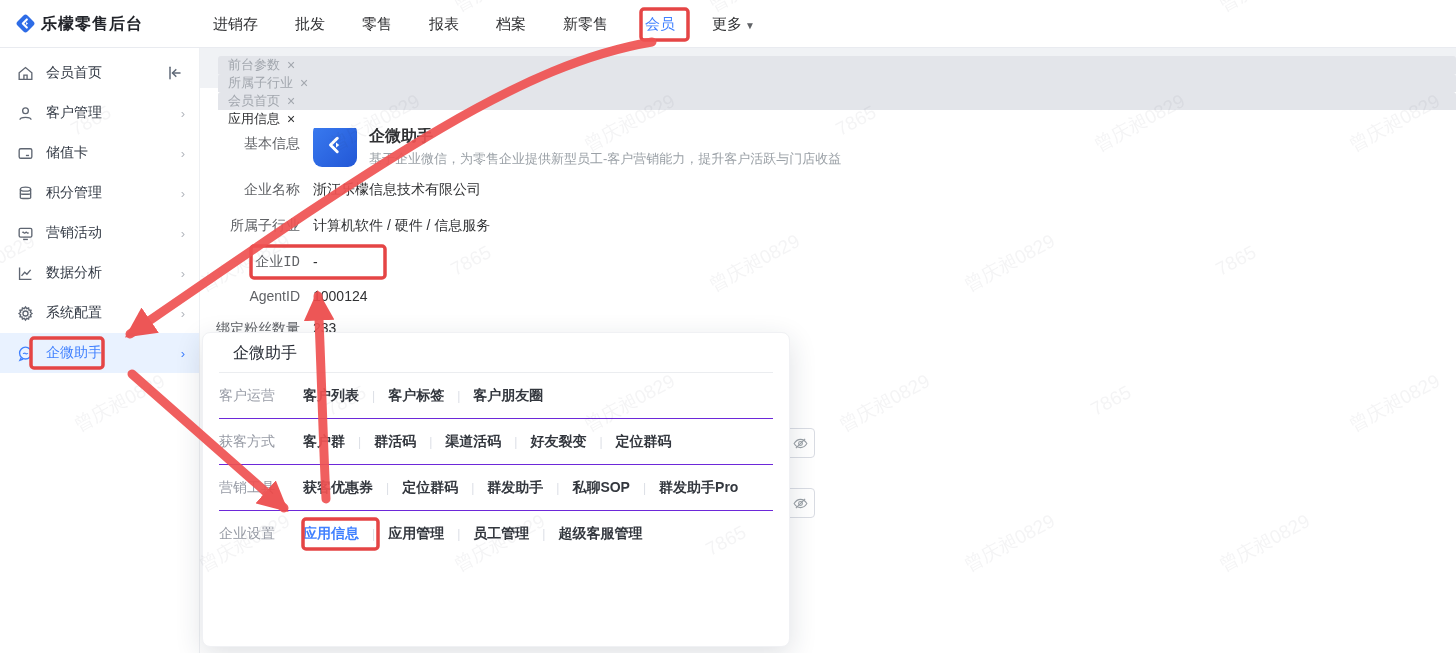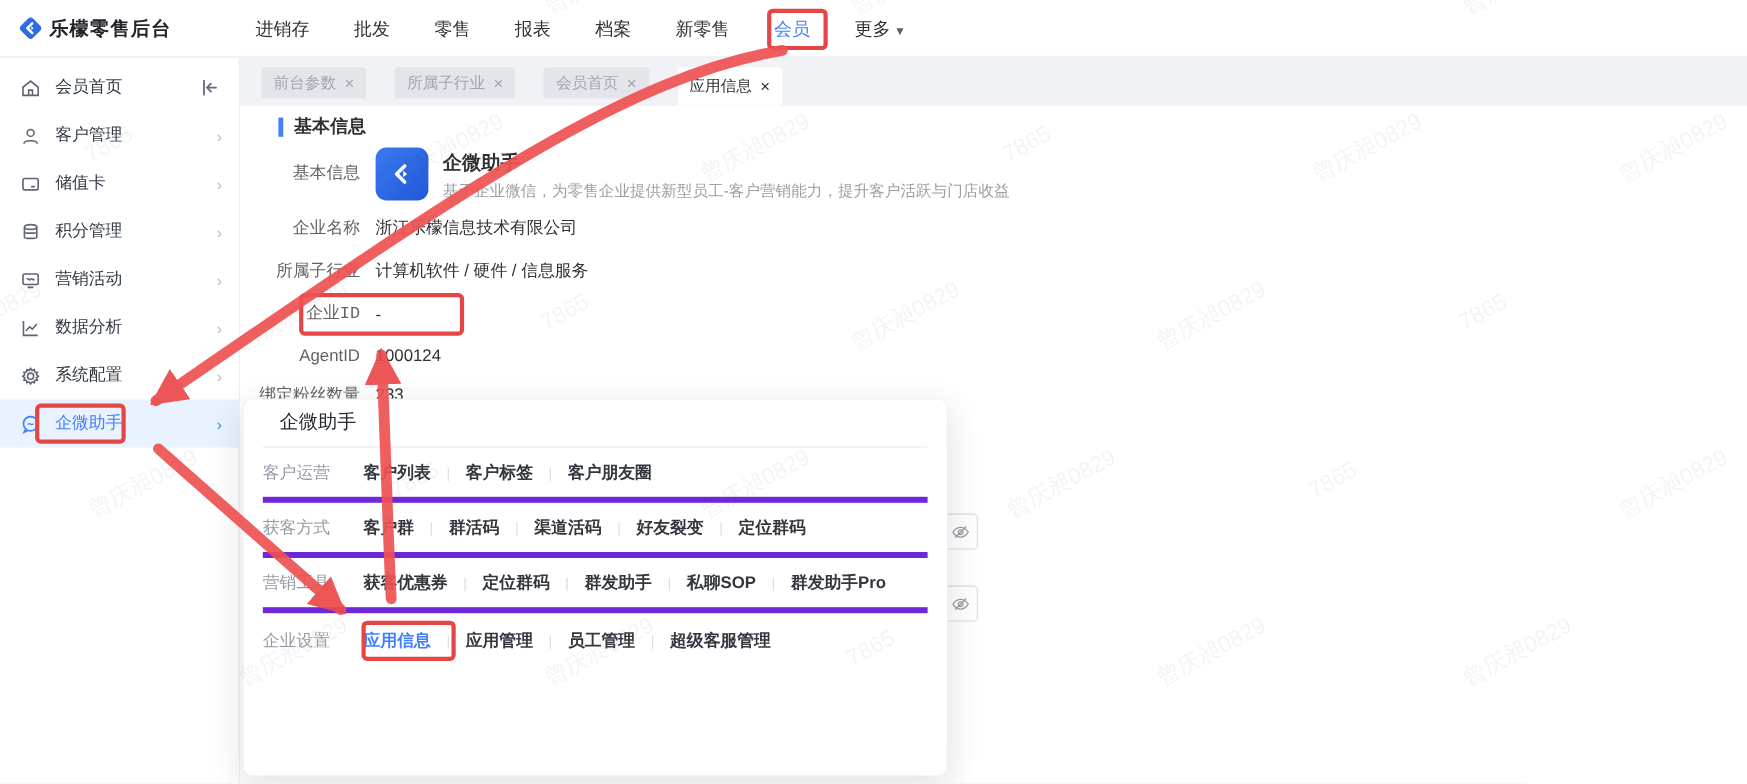--- a/index.html
+++ b/index.html
@@ -27,21 +27,21 @@
   .side-row .s-label { font-size:14px; color:#333a45; }
   .side-row .s-chev { position:absolute; right:14px; color:#b4b8bf; font-size:13px; }
   .side-row.active { background:#e9f2ff; }
   .side-row.active .s-label { color:#4080ff; }
   .side-row.active .s-icon svg { stroke:#4080ff; }
   .side-row.active .s-chev { color:#4080ff; }
   #collapse-btn { position:absolute; right:14px; top:10px; width:20px; height:20px; cursor:pointer; }
 
   
   #tabbar { position:absolute; left:200px; top:48px; width:1256px; height:40px;
-    background:#f0f2f5; padding:8px 0 0 18px; display:flex; gap:24px; z-index:3; }
+    background:#f0f2f5; padding:8px 0 0 18px; display:flex; gap:0; z-index:3;flex-direction:column; }
   .tab { height:26px; display:inline-flex; align-items:center; padding:0 10px;
     background:#e3e5ea; border-radius:3px 3px 0 0; font-size:13px; color:#a1a6ad; cursor:pointer; white-space:nowrap; }
   .tab .tab-x { margin-left:7px; font-size:14px; color:#a1a6ad; }
   .tab.active { height:32px; background:#ffffff; color:#303133; }
   .tab.active .tab-x { color:#303133; }
 
   
   #content { position:absolute; left:200px; top:88px; width:1256px; height:565px; background:#ffffff; z-index:2; }
   #section-title { position:absolute; left:32px; top:8px; display:flex; align-items:center; gap:9px; }
   #section-bar { width:4px; height:16px; background:#4080ff; }
@@ -56,21 +56,21 @@
   .secret-eye { position:absolute; right:0; top:0; width:28px; height:28px; border-left:1px solid #e6e8ee;
     display:flex; align-items:center; justify-content:center; cursor:pointer; }
 
   
   #popup { position:absolute; left:202px; top:332px; width:588px; height:315px;
     background:#ffffff; border:1px solid #f0f1f4; border-radius:8px;
     box-shadow:0 8px 28px rgba(31,45,61,0.14); z-index:10; }
   #popup-title { margin:0 16px; padding-left:14px; height:40px; line-height:40px;
     font-size:16px; color:#262a33; border-bottom:1px solid #ebedf0; }
   .pgroup { display:flex; align-items:center; height:46px; margin:0 16px;
-    border-bottom:5px solid #6d28d9; }
+    border-bottom:1px solid #6d28d9; }
   .pgroup:last-child { border-bottom:none; }
   .pg-label { width:84px; font-size:14px; color:#979ba5; flex:none; padding-left:0; }
   .pg-items { display:flex; align-items:center; }
   .pg-item { font-size:14px; font-weight:bold; color:#33373e; cursor:pointer; white-space:nowrap; }
   .pg-item.hl { color:#4080ff; }
   .pg-sep { color:#dcdfe6; font-size:12px; margin:0 13px; font-weight:normal; }
 
   
   #wm-layer { position:absolute; left:0; top:0; width:1456px; height:653px;
     z-index:20; pointer-events:none; overflow:hidden; }

